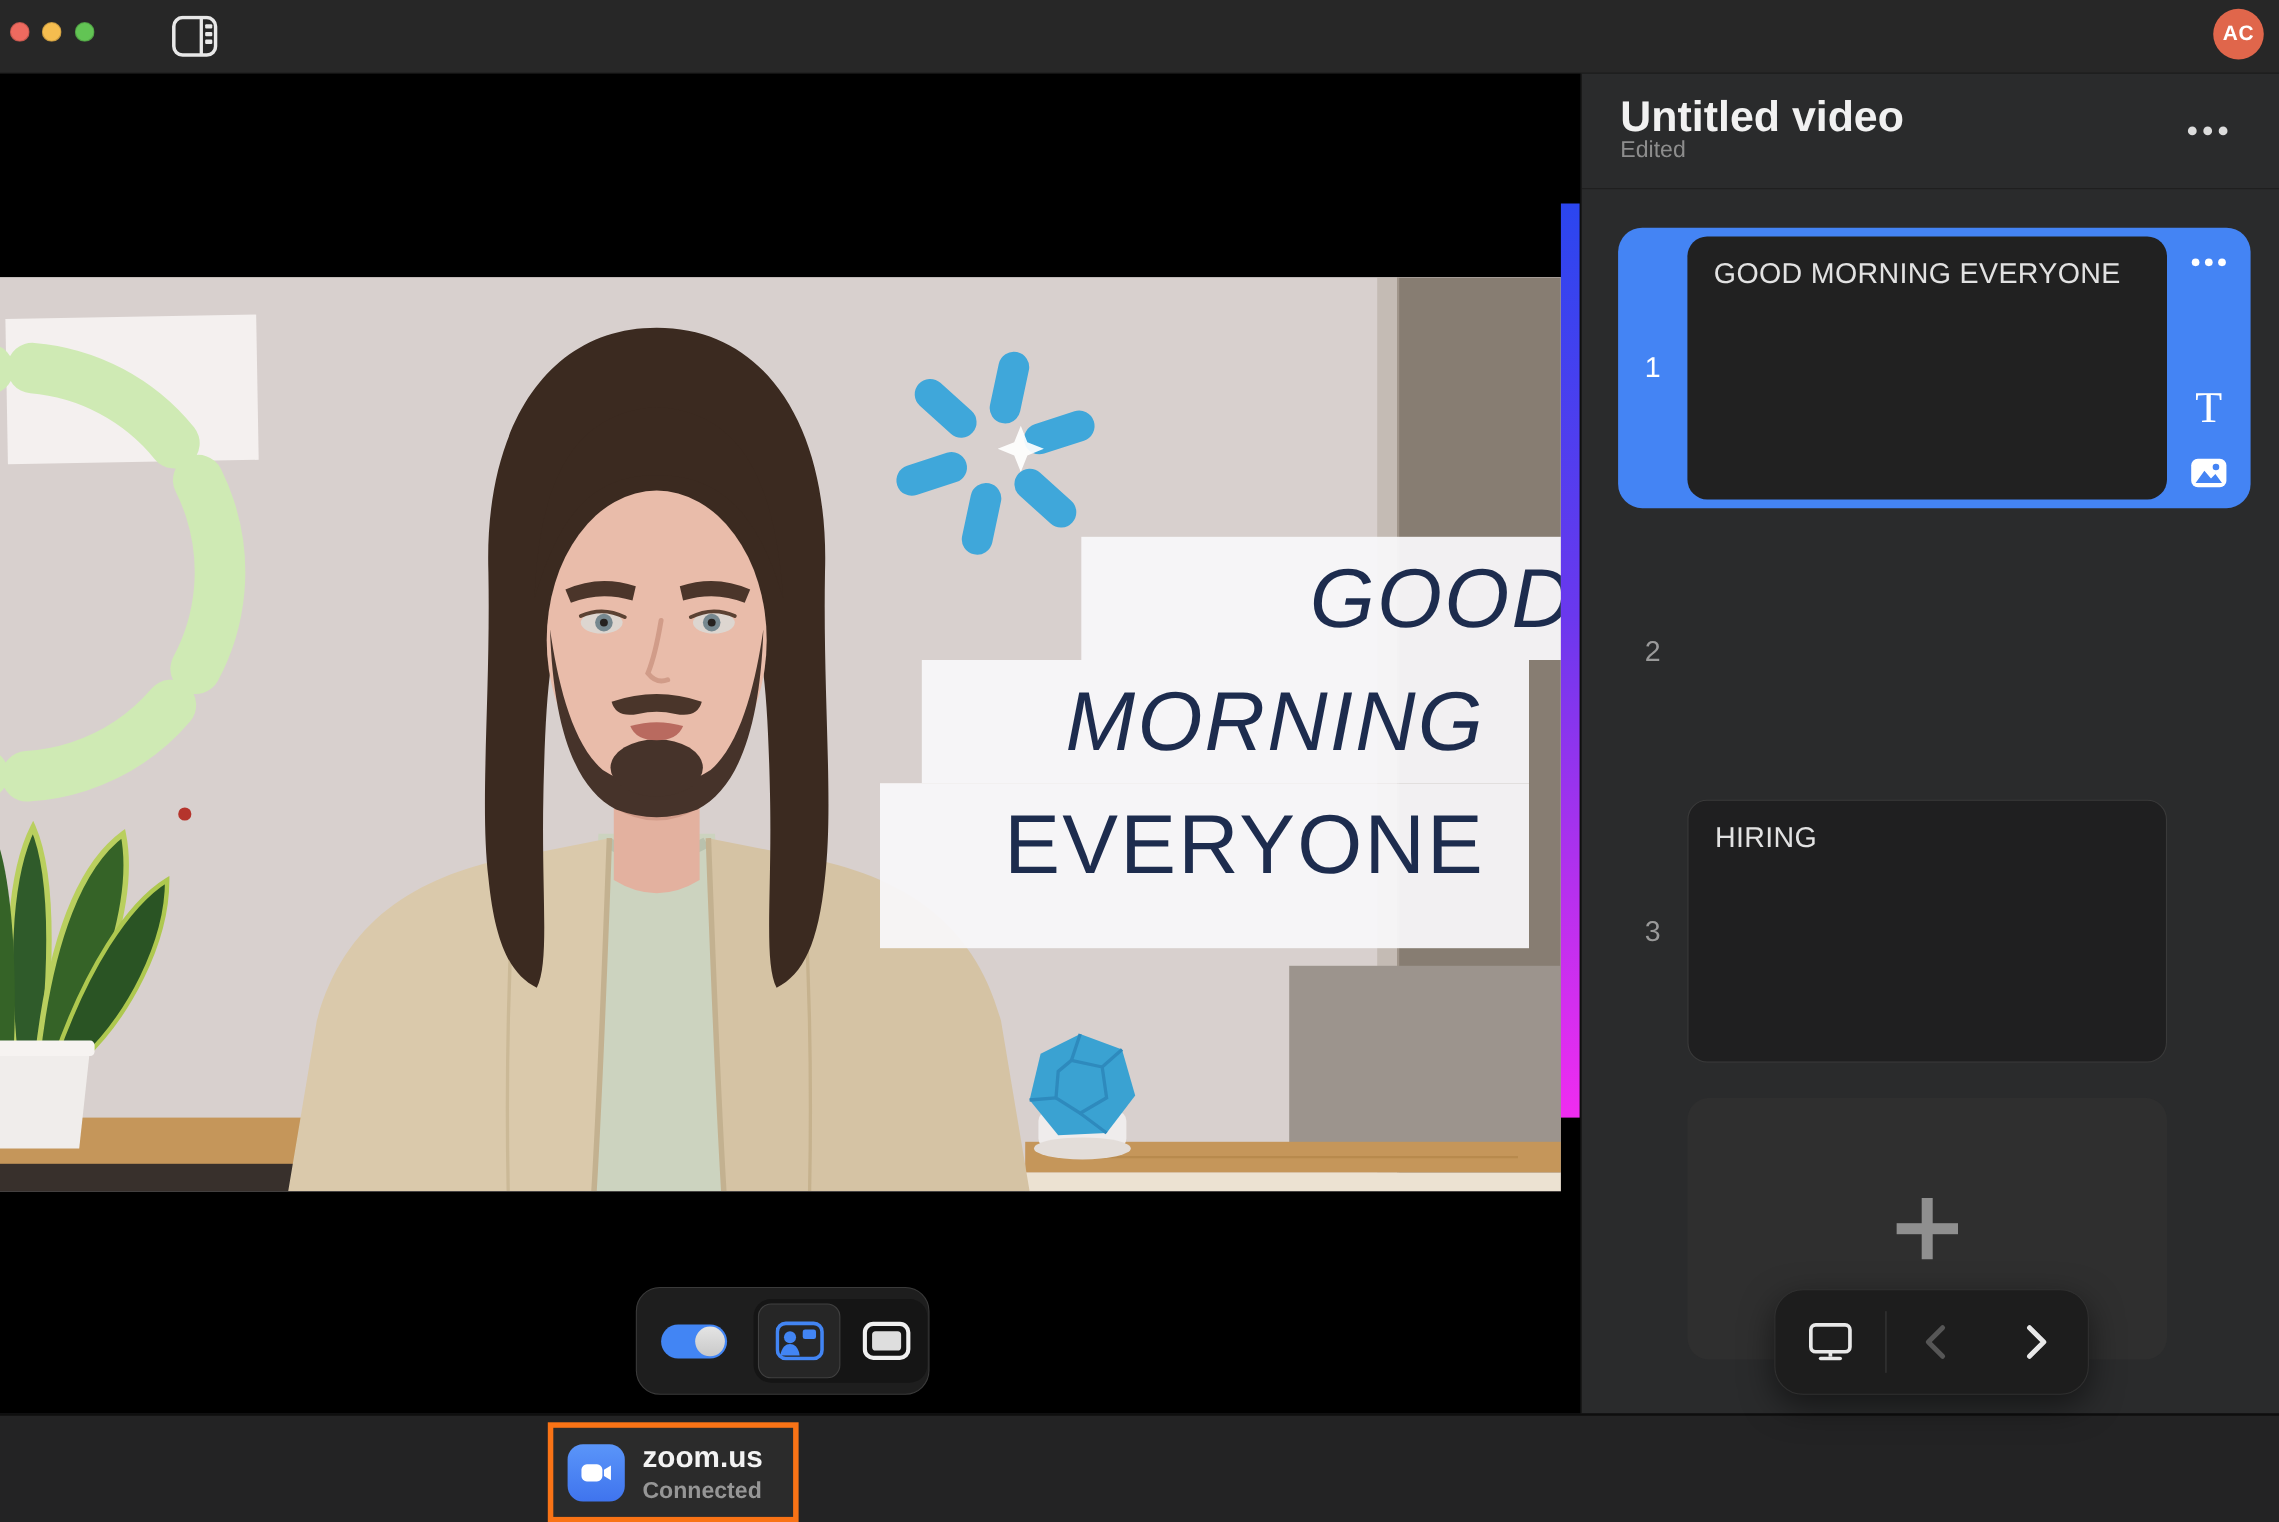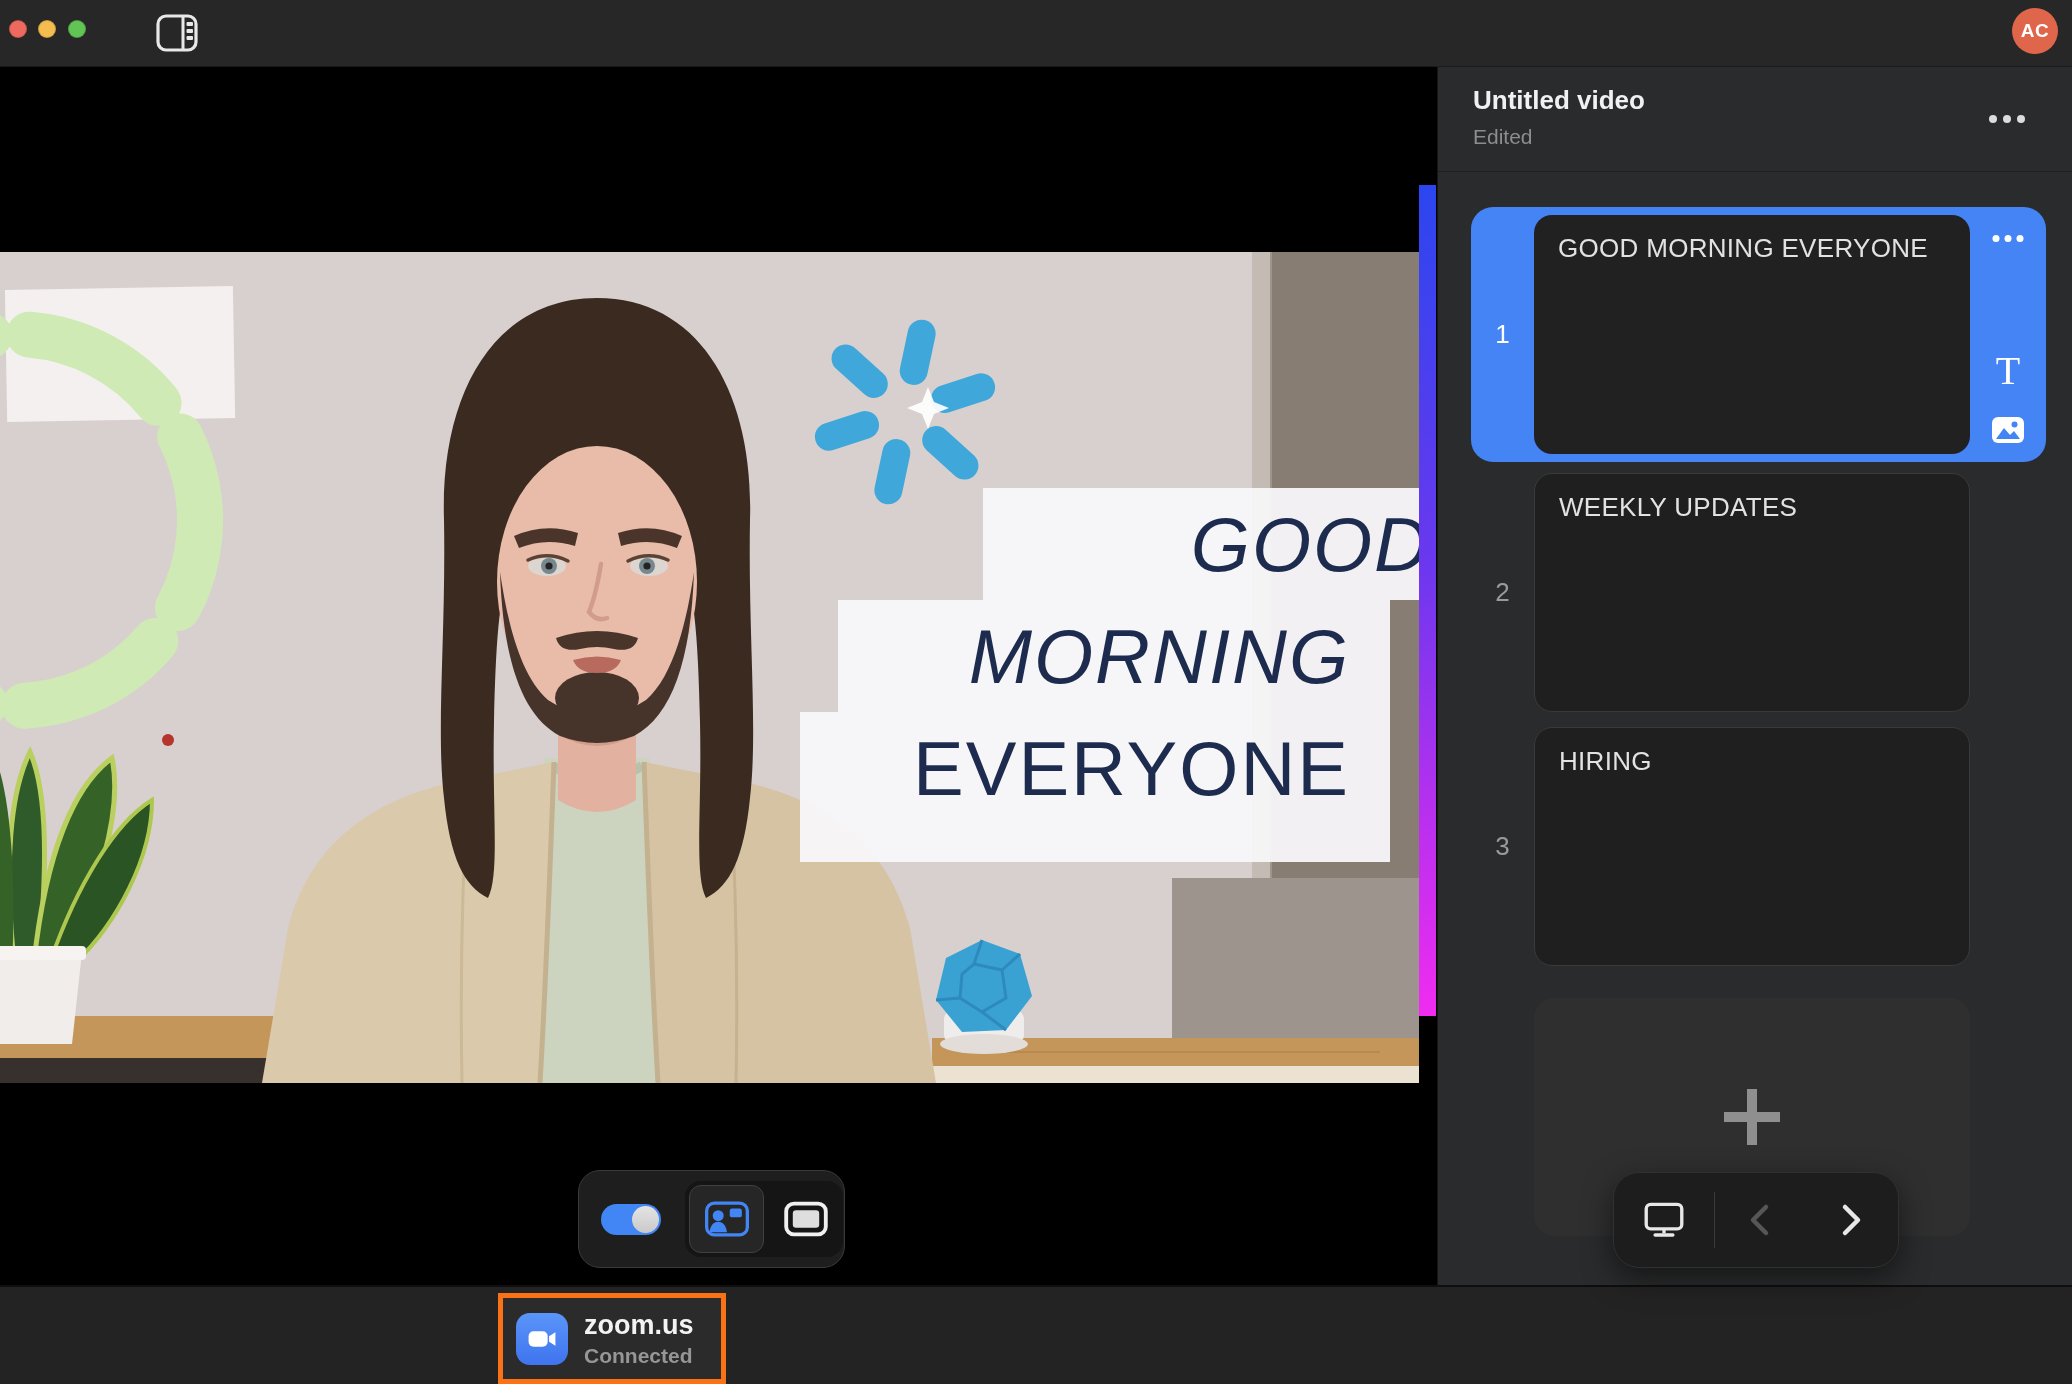--- a/index.html
+++ b/index.html
@@ -39,21 +39,21 @@
   .toggle .knob{position:absolute;left:31px;top:2px;width:27px;height:27px;border-radius:50%;
                 background:linear-gradient(#e4e4e4,#c9c9c9);}
   .seg{margin-left:24px;width:158px;height:76px;background:#151515;border-radius:16px;display:flex;align-items:center;}
   .seg-btn{width:76px;height:68px;margin-left:4px;border-radius:12px;display:flex;align-items:center;justify-content:center;
            background:transparent;border:none;cursor:pointer;}
   .seg-btn.active{background:#262626;border:1px solid #404040;}
 
   
   .sidebar{position:absolute;left:1437px;top:67px;width:635px;height:1218px;background:#2a2b2c;border-left:1px solid #161616;}
   .sb-header{position:absolute;left:0;top:0;width:635px;height:105px;border-bottom:1px solid #1f1f1f;}
-  .sb-title{position:absolute;left:35px;top:18px;font-size:26px;font-weight:700;color:#f1f1f1;}
+  .sb-title{position:absolute;left:35px;top:18px;font-size:39px;font-weight:700;color:#f1f1f1;}
   .sb-status{position:absolute;left:35px;top:58px;font-size:21px;color:#8d8d8d;text-align:center;}
   .dots{position:absolute;background:none;border:none;display:flex;gap:6px;cursor:pointer;padding:6px;}
   .dots i{width:8px;height:8px;border-radius:50%;background:#dcdcdc;display:block;}
   .sb-menu{right:42px;top:42px;}
 
   .scene-row{position:absolute;left:33px;width:575px;}
   .scene-row .num{position:absolute;left:0;top:0;width:63px;height:100%;display:flex;align-items:center;justify-content:center;
                   font-size:26px;color:#9a9a9a;}
   .scene-card{position:absolute;left:63px;width:436px;height:239px;background:#1f1f20;border:1.5px solid #3a3a3a;
               border-radius:18px;padding:18px 24px;color:#e2e2e2;font-size:26px;letter-spacing:.3px;cursor:pointer;}
@@ -251,21 +251,20 @@
             <rect x="1" y="2" width="32" height="26" rx="6" fill="#ffffff"></rect>
             <path d="M5,24 L13,13 L19,20 L23,16 L29,24 Z" fill="#4484f4"></path>
             <circle cx="23.5" cy="9.5" r="3" fill="#4484f4"></circle>
           </svg>
         </button>
       </div>
     </div>
 
     <div class="scene-row row-2">
       <div class="num">2</div>
-      <div class="scene-card">WEEKLY UPDATES</div>
     </div>
 
     <div class="scene-row row-3">
       <div class="num">3</div>
       <div class="scene-card">HIRING</div>
     </div>
 
     <button class="add-card">
       <svg width="56" height="56" viewBox="0 0 56 56">
         <rect x="23" y="0" width="10" height="56" fill="#8f8f8f"></rect>

